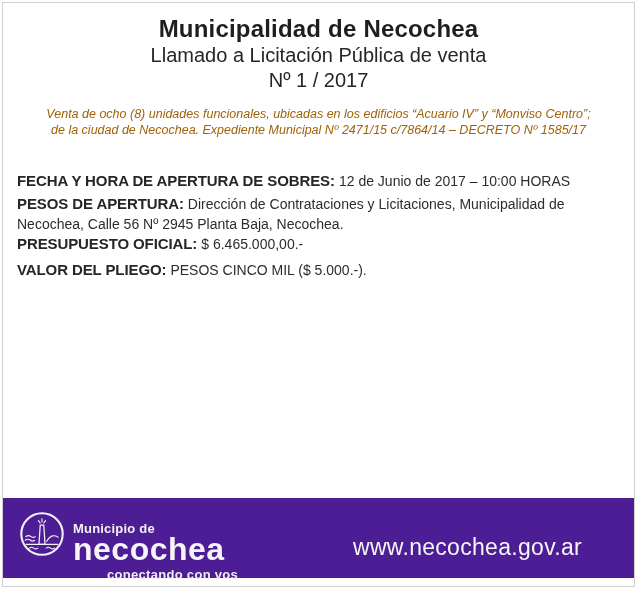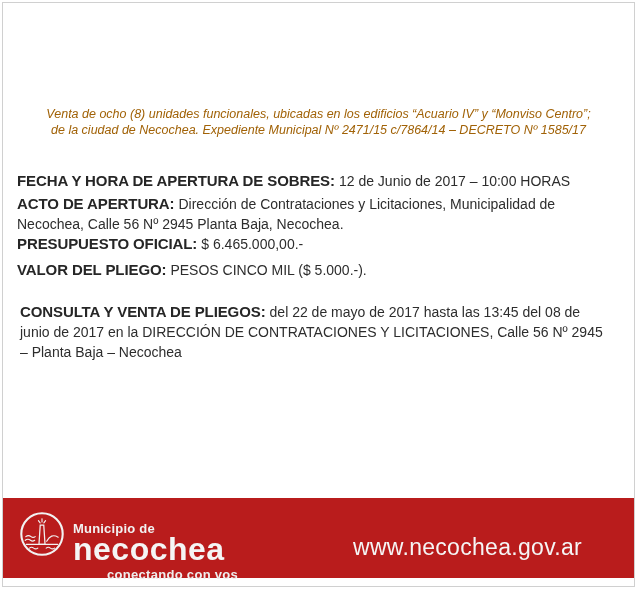--- a/index.html
+++ b/index.html
@@ -20,45 +20,49 @@
   .d{margin:0;font-size:14px;line-height:20px;color:#2d2d2d;}
   .lbl{font-weight:bold;font-size:15px;letter-spacing:-0.1px;margin-right:4px;color:#262626;}
   .val{font-size:14px;}
   .p2{margin-top:3px;}
   .p3{}
   .p4{margin-top:6px;}
   .p5{margin-top:22px;padding-left:3px;}
   .p6{margin-top:27px;margin-left:-3px;}
 
   
-  .footer{position:absolute;left:0;right:0;top:495px;height:80px;background:#b91c1c;}
+  .footer{position:absolute;left:0;right:0;top:495px;height:80px;background:#4c1d95;}
   .emblem{position:absolute;left:16px;top:13px;width:46px;height:46px;}
   .logo-text{position:absolute;left:70px;top:24px;}
   .logo-pre{font-size:13px;font-weight:bold;color:#f2f2f2;line-height:14px;letter-spacing:.2px;}
   .logo-word{font-size:32px;font-weight:bold;color:#f5f5f5;line-height:26px;letter-spacing:.5px;}
   .logo-tag{font-size:13px;font-weight:bold;color:#eeeeee;line-height:14px;margin-top:6px;text-align:center;padding-left:34px;letter-spacing:.3px;}
   .site{position:absolute;right:52px;top:36px;font-size:23px;color:#f5f5f5;letter-spacing:.3px;}
 </style>
 </head>
 <body>
 
 <div class="card">
 
+  <div class="header">
+    <div class="title">Municipalidad de Necochea</div>
+    <div class="subtitle">Llamado a Licitación Pública de venta</div>
+    <div class="number">Nº 1 / 2017</div>
+  </div>
 
   <div class="summary">
     <div>Venta de ocho (8) unidades funcionales, ubicadas en los edificios  “Acuario IV” y “Monviso Centro”;</div>
     <div>de la ciudad de Necochea. Expediente Municipal Nº 2471/15 c/7864/14 – DECRETO Nº 1585/17</div>
   </div>
 
   <div class="body">
     <p class="d p1"><span class="lbl">FECHA Y HORA DE APERTURA DE SOBRES:</span><span class="val">12 de Junio de 2017 – 10:00 HORAS</span></p>
-    <p class="d p2"><span class="lbl">ACTO DE APERTURA:</span><span class="val">Dirección de Contrataciones y Licitaciones, Municipalidad de Necochea, Calle 56 Nº 2945 Planta Baja, Necochea.</span></p>
+    <p class="d p2"><span class="lbl">PESOS DE APERTURA:</span><span class="val">Dirección de Contrataciones y Licitaciones, Municipalidad de Necochea, Calle 56 Nº 2945 Planta Baja, Necochea.</span></p>
     <p class="d p3"><span class="lbl">PRESUPUESTO OFICIAL:</span><span class="val">$ 6.465.000,00.-</span></p>
     <p class="d p4"><span class="lbl">VALOR DEL PLIEGO:</span><span class="val">PESOS CINCO MIL ($ 5.000.-).</span></p>
-    <p class="d p5"><span class="lbl">CONSULTA Y VENTA DE PLIEGOS:</span><span class="val">del 22 de mayo de 2017 hasta las 13:45 del 08 de junio de 2017 en la DIRECCIÓN DE CONTRATACIONES Y LICITACIONES, Calle 56 Nº 2945 – Planta Baja – Necochea</span></p>
   </div>
 
   <div class="footer">
     <div class="emblem">
       <svg viewBox="0 0 44 44" width="46" height="46" fill="none" stroke="#f2f2f2" stroke-linecap="round">
         <circle cx="22" cy="22" r="19.8" stroke-width="2"></circle>
         <path d="M20.3 13.5 h3.4 l1.2 18.5 h-5.8 z" stroke-width="1.2"></path>
         <line x1="22" y1="7.5" x2="22" y2="10.5" stroke-width="1.1"></line>
         <line x1="18.6" y1="9.2" x2="20.2" y2="11.4" stroke-width="1.1"></line>
         <line x1="25.4" y1="9.2" x2="23.8" y2="11.4" stroke-width="1.1"></line>

